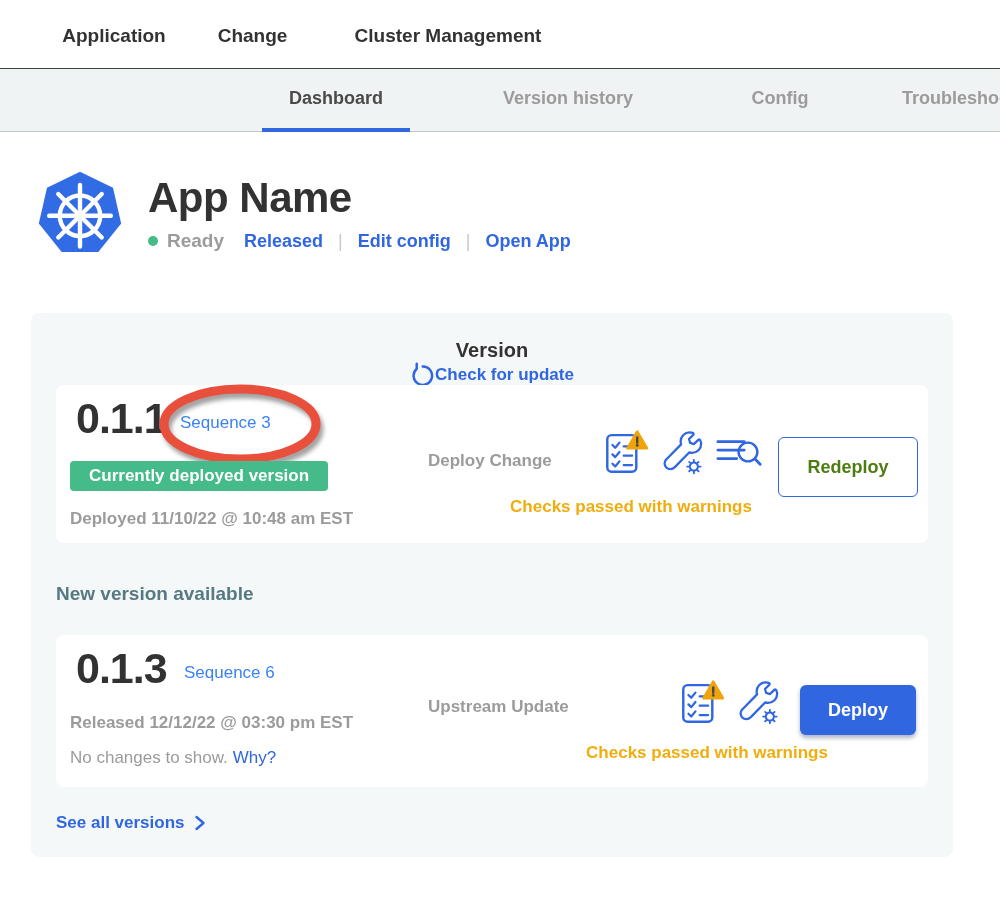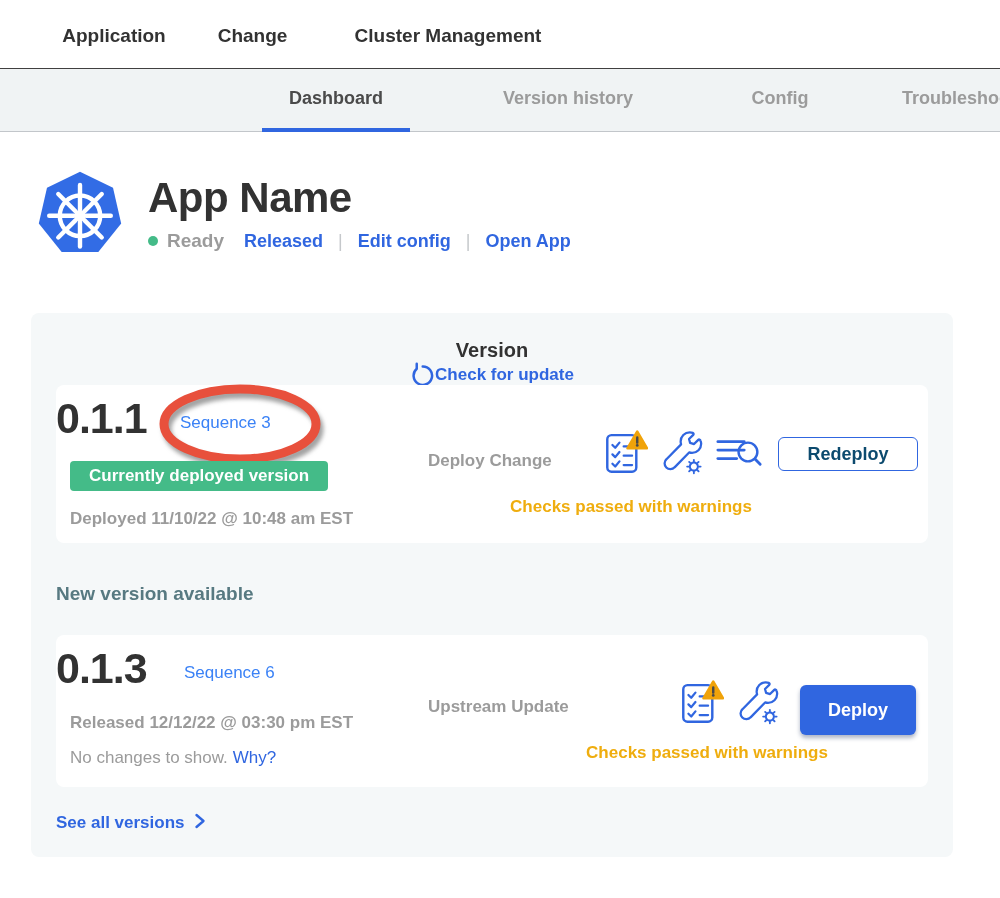--- a/index.html
+++ b/index.html
@@ -41,21 +41,21 @@
     padding:26px 25px 24px 25px; }
   .panel-header { display:flex; align-items:center; justify-content:space-between; height:30px;flex-direction:column; }
   .panel-title { font-size:20px; font-weight:700; color:#323232; }
   .panel-actions { display:flex; align-items:center; gap:30px; }
   .panel-link { display:flex; align-items:center; gap:0; font-size:17px; font-weight:700; color:#3066E0; cursor:pointer; }
 
   .vcard { position:relative; background:#fff; border-radius:8px; width:872px; }
   .vcard.current { height:158px; margin-top:16px; }
   .vcard.newer   { height:152px; margin-top:30px; }
 
-  .vnum { position:absolute; left:0; top:12px; font-size:43px; font-weight:800; color:#323232; line-height:1; letter-spacing:-1px; }
+  .vnum { position:absolute; left:20px; top:12px; font-size:43px; font-weight:800; color:#323232; line-height:1; letter-spacing:-1px; }
   .vseq { position:absolute; top:28px; font-size:17px; font-weight:400; color:#3b82f6; }
   .vseq.s1 { left:124px; }
   .vseq.s2 { left:128px; }
   .deployed-badge { position:absolute; left:14px; top:76px; background:#44BB88; color:#fff; font-size:17px; font-weight:700;
     padding:5px 19px; border-radius:4px; }
   .vdate { position:absolute; left:14px; font-size:17px; font-weight:700; color:#9B9B9B; }
   .vdate.d1 { top:124px; }
   .vdate.d2 { top:78px;text-align:center; }
   .changes-row { position:absolute; left:14px; top:113px; font-size:17px; font-weight:400; color:#9B9B9B; }
   .why-link { color:#3066E0; cursor:pointer; margin-left:5px; }
@@ -64,29 +64,29 @@
   .vsource.src2 { top:62px;text-align:center; }
   .icon-row { position:absolute; display:flex; align-items:center; gap:13px; }
   .icon-row.r1 { left:548px; top:44px; }
   .icon-row.r2 { left:624px; top:44px; }
   .icon-btn { cursor:pointer; display:flex; }
   .checks-note { position:absolute; font-size:17px; font-weight:700; color:#EFAD0E; text-align:center; width:330px; }
   .checks-note.c1 { left:410px; top:112px; }
   .checks-note.c2 { left:486px; top:108px; }
   .btn { position:absolute; border-radius:6px; font-size:18px; font-weight:700; display:flex; align-items:center; justify-content:center;
     cursor:pointer; font-family:"Liberation Sans", sans-serif; }
-  .btn-outline { left:722px; top:52px; width:140px; height:34px; background:#fff; border:1px solid #3066E0; color:#0c4a6e; }
+  .btn-outline { left:722px; top:52px; width:140px; height:60px; background:#fff; border:1px solid #3066E0; color:#4d7c0f; }
   .btn-solid { left:744px; top:50px; width:116px; height:50px; background:#3066E0; border:none; color:#fff;
     box-shadow:0 3px 4px rgba(20,40,90,0.35); }
 
   .annotation { position:absolute; left:100px; top:-2px; width:168px; height:84px; pointer-events:none;
     filter:drop-shadow(3px 5px 2px rgba(85,85,85,0.55)); }
 
   .new-heading { margin-top:40px; font-size:19px; font-weight:700; color:#577981; }
-  .see-all { margin-top:26px; display:inline-flex; gap:9px; font-size:17px; font-weight:700; color:#3066E0; cursor:pointer; }
+  .see-all { margin-top:26px; display:inline-flex; align-items:center; gap:9px; font-size:17px; font-weight:700; color:#3066E0; cursor:pointer; }
 
   svg { display:block; }
 </style>
 </head>
 <body>
 
 <div class="page">
 
   <nav class="topnav">
     <div class="topnav-tab tab-app active">

